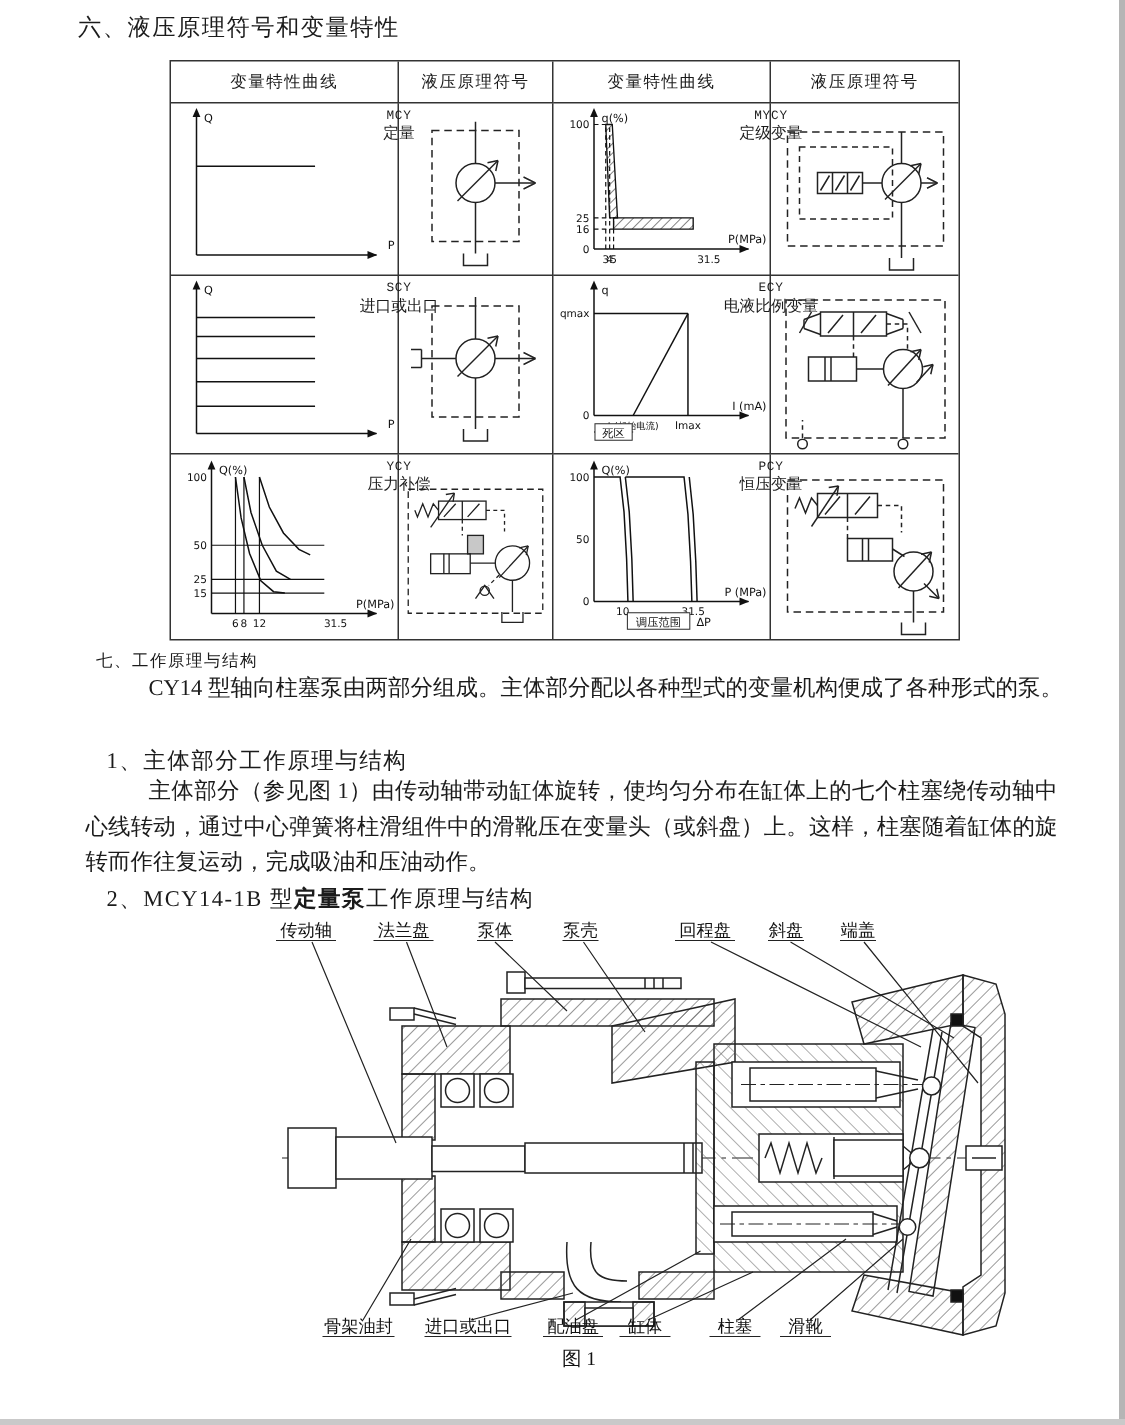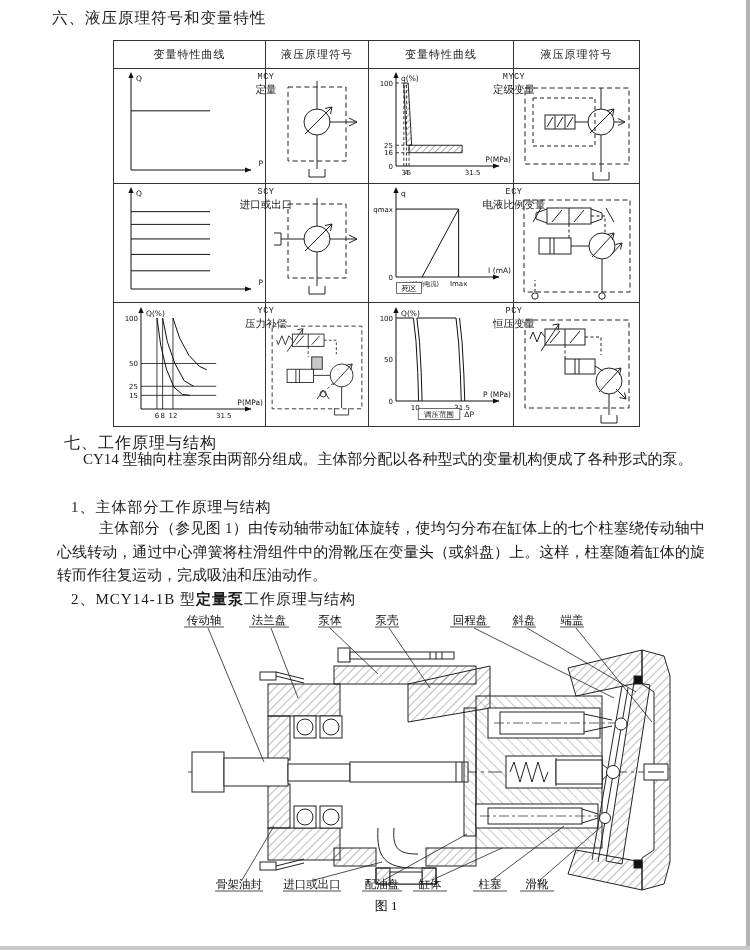--- a/index.html
+++ b/index.html
@@ -2,21 +2,21 @@
 <html><head>
 <meta charset="utf-8">
 <style>
   html,body{margin:0;padding:0;}
   body{width:750px;height:950px;background:#fff;overflow:hidden;position:relative;
        font-family:"Liberation Serif","DejaVu Serif",serif;color:#1b1b1b;}
   .page{position:absolute;inset:0;background:#fff;}
   .edge-r{position:absolute;right:0;top:0;width:4px;height:950px;background:#b5b5b5;}
   .edge-b{position:absolute;left:0;bottom:0;width:750px;height:4px;background:#c9c9c9;}
   .h-main{position:absolute;left:52px;top:8px;font-size:15.5px;letter-spacing:1px;}
-  .h-sec{position:absolute;font-size:16px;letter-spacing:1px;}
+  .h-sec{position:absolute;font-size:11px;letter-spacing:1px;}
   .para{position:absolute;font-size:15px;line-height:23.5px;text-align:justify;}
   
   .symtable{position:absolute;left:113px;top:40px;display:grid;
             grid-template-columns:152px 103px 145px 125px;
             grid-template-rows:28px 115px 119px 123px;
             border:1.5px solid #333;background:#fff;}
   .tc{border-right:1px solid #333;border-bottom:1px solid #333;position:relative;
       display:flex;align-items:center;justify-content:center;overflow:visible;}
   .tc.lastcol{border-right:none;}
   .tc.lastrow{border-bottom:none;}
@@ -349,21 +349,21 @@
           <line x1="97" y1="74" x2="107" y2="84"></line>
             <path d="M107,84 l-6.5,-1.5 M107,84 l-1.5,-6.5"></path>
           <line x1="90" y1="79" x2="90" y2="100"></line>
             <path d="M82,100 v8 h16 v-8"></path>
         </g>
       </svg>
     </div>
   </div>
 
   <div class="h-sec" style="left:64px;top:433px;">七、工作原理与结构</div>
-  <p class="para" style="left:57px;top:448px;width:645px;text-indent:26px;margin:0;">CY14 型轴向柱塞泵由两部分组成。主体部分配以各种型式的变量机构便成了各种形式的泵。</p>
+  <p class="para" style="left:73px;top:448px;width:645px;text-indent:26px;margin:0;">CY14 型轴向柱塞泵由两部分组成。主体部分配以各种型式的变量机构便成了各种形式的泵。</p>
   <div class="h-sec" style="left:71px;top:498px;font-size:15px;">1、主体部分工作原理与结构</div>
   <p class="para" style="left:57px;top:517px;width:648px;text-indent:42px;margin:0;">主体部分（参见图 1）由传动轴带动缸体旋转，使均匀分布在缸体上的七个柱塞绕传动轴中心线转动，通过中心弹簧将柱滑组件中的滑靴压在变量头（或斜盘）上。这样，柱塞随着缸体的旋转而作往复运动，完成吸油和压油动作。</p>
   <div class="h-sec" style="left:71px;top:590px;font-size:15px;"><span>2、MCY14-1B 型</span><b>定量泵</b><span>工作原理与结构</span></div>
 
   <div class="fig-wrap">
   <svg class="fig-svg" width="500" height="302" viewBox="0 0 500 302">
     <defs>
       <pattern id="hA" width="6" height="6" patternUnits="userSpaceOnUse" patternTransform="rotate(45)">
         <line x1="0" y1="0" x2="0" y2="6" stroke="#555" stroke-width="0.8"></line>
       </pattern>

